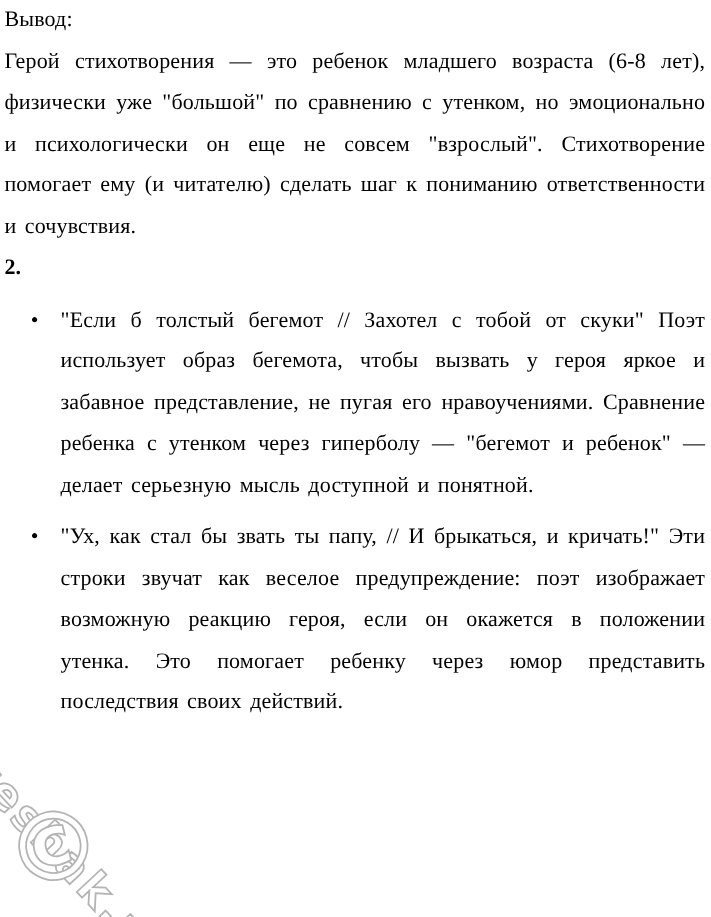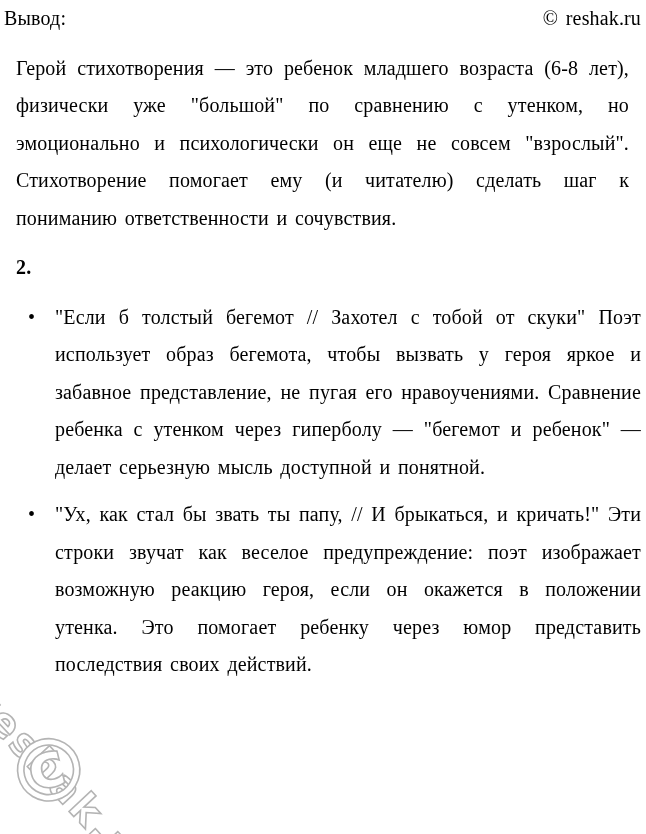--- a/index.html
+++ b/index.html
@@ -51,21 +51,21 @@
     word-spacing: 2.5px;
     letter-spacing: 0.15px;
   }
   .header-row {
     display: flex;
     justify-content: space-between;
     align-items: baseline;
     gap: 26px;
   }
   .doc p, .doc .block {
-    margin: 12px;
+    margin: 0;
     text-align: justify;
   }
   .section-number { font-weight: bold; }
   ul.evidence {
     margin: 0;
     padding: 0;
     list-style: none;
   }
   ul.evidence li {
     position: relative;
@@ -84,21 +84,20 @@
 </head>
 <body>
 
 <div class="wm wm-text">reshak.ru</div>
 <div class="wm wm-symbol">©</div>
 
 <div class="doc">
 
   <div class="header-row">
     <span>Вывод:</span>
-    <span>© reshak.ru</span>
   </div>
 
   <p>Герой стихотворения — это ребенок младшего возраста (6-8 лет), физически уже "большой" по сравнению с утенком, но эмоционально и психологически он еще не совсем "взрослый". Стихотворение помогает ему (и читателю) сделать шаг к пониманию ответственности и сочувствия.</p>
 
   <div class="block section-number">2.</div>
 
 
 
   <ul class="evidence">
     <li>"Если б толстый бегемот // Захотел с тобой от скуки" Поэт использует образ бегемота, чтобы вызвать у героя яркое и забавное представление, не пугая его нравоучениями. Сравнение ребенка с утенком через гиперболу — "бегемот и ребенок" — делает серьезную мысль доступной и понятной.</li>

